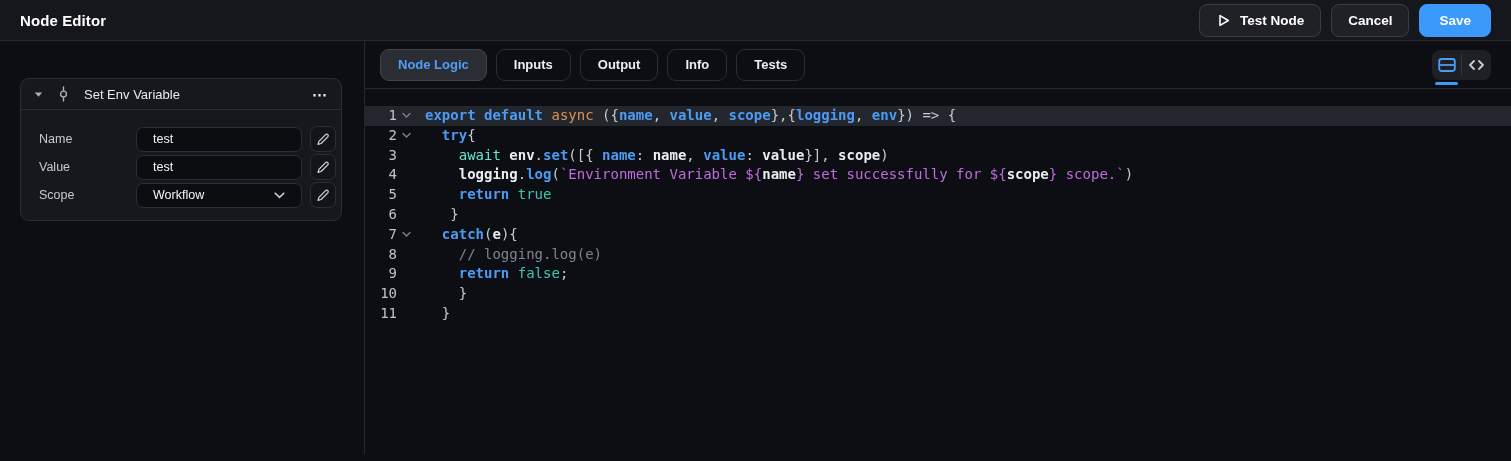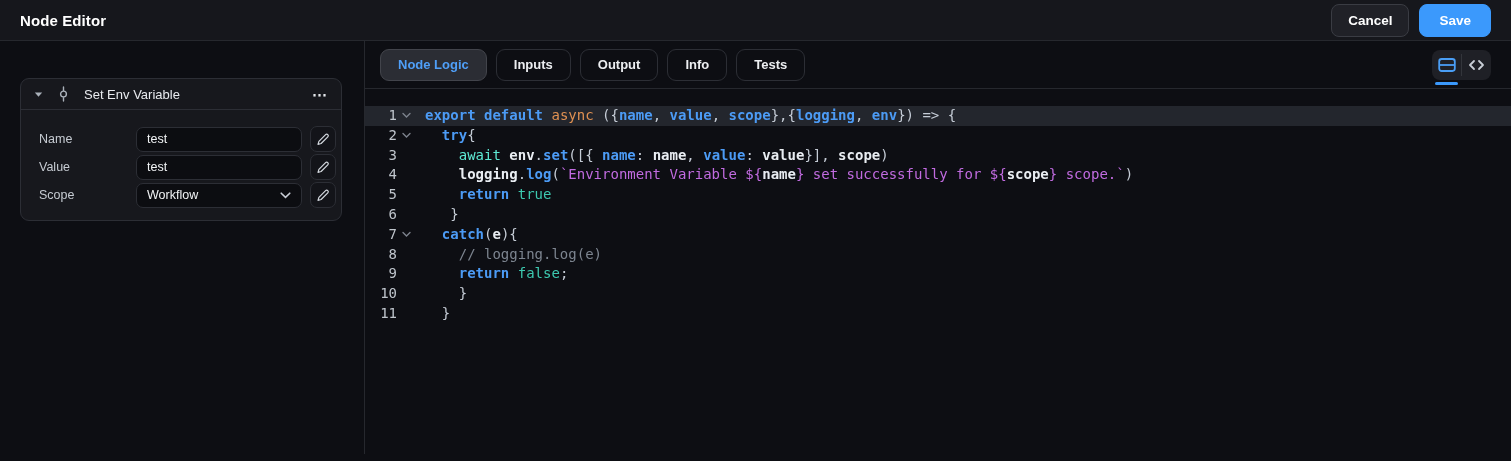--- a/index.html
+++ b/index.html
@@ -35,21 +35,21 @@
     height:31px; display:flex; align-items:center; gap:13px;
     padding:0 13px; border-bottom:1px solid #2c2e35;text-align:center;
   }
   .card-title { font-size:13px; font-weight:500; color:#e9ebef; }
   .card-menu { margin-left:auto; color:#e4e7eb; font-size:15px; font-weight:700; letter-spacing:1px; cursor:pointer; line-height:1; }
   .card-body { padding:15px 0 11px 18px; }
   .field-row { display:flex; align-items:center; height:28px; }
   .field-label { flex:0 0 97px; font-size:12.5px; color:#c6cbd2; }
   .field-input {
     width:166px; height:25px; background:#0c0d11; border:1px solid #2c2e35; border-radius:7px;
-    display:flex; align-items:center; padding:0 10px; font-size:12.5px; color:#f2f4f6; cursor:text;
+    display:flex; align-items:center; padding:0 16px; font-size:12.5px; color:#f2f4f6; cursor:text;
   }
   .select-chevron { margin-left:auto; display:flex; }
   .edit-btn {
     width:26px; height:26px; margin-left:8px; background:#131419; border:1px solid #2c2e35;
     border-radius:7px; display:flex; align-items:center; justify-content:center; cursor:pointer;
   }
   
   .tabs-row {
     height:48px; flex:0 0 48px; display:flex; align-items:center; justify-content:space-between;
     padding:0 20px 0 15px; border-bottom:1px solid #26282e;
@@ -82,20 +82,28 @@
   .tk-com   { color:#7d8590; }
   .tk-id    { color:#e9edf2; font-weight:600; }
   .tk-pun   { color:#c5ccd6; }
 </style>
 </head>
 <body>
 
 <header class="topbar">
   <div class="topbar-title">Node Editor</div>
   <div class="topbar-actions">
+    <button class="btn">
+      <span>
+        <svg width="15" height="15" viewBox="0 0 15 15" fill="none" stroke="#ffffff" stroke-width="1.6" stroke-linejoin="round">
+          <path d="M4 2.6 L12.3 7.5 L4 12.4 Z"></path>
+        </svg>
+      </span>
+      <span>Test Node</span>
+    </button>
     <button class="btn">Cancel</button>
     <button class="btn save">Save</button>
   </div>
 </header>
 
 <div class="body">
 
   <aside class="left-panel">
     <div class="node-card">
       <div class="card-header">

